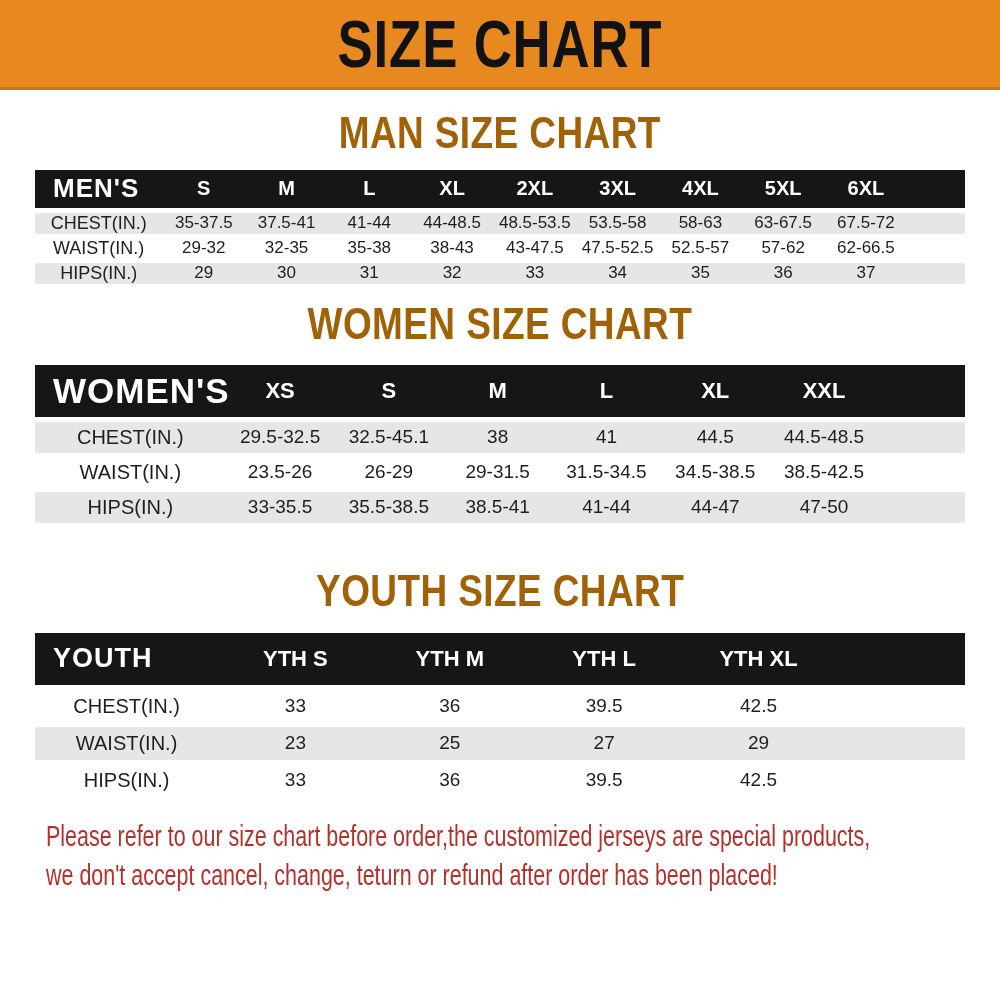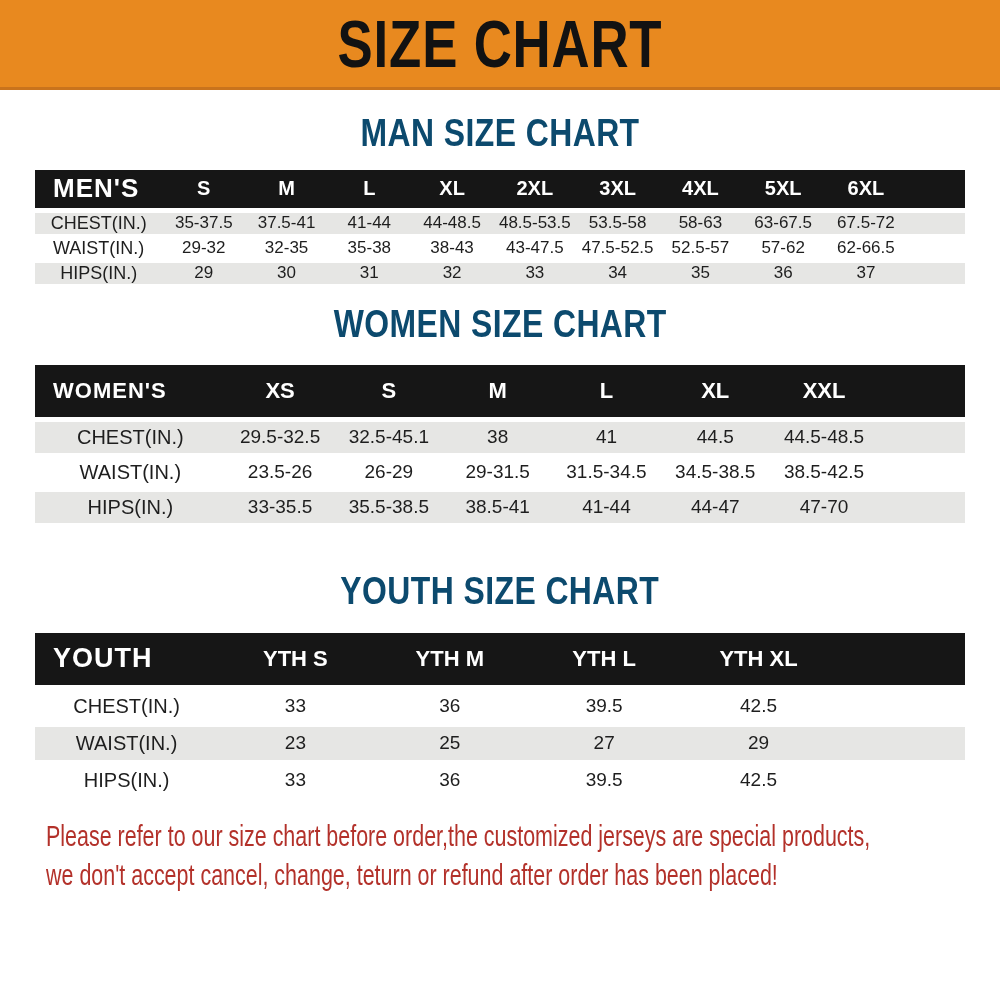--- a/index.html
+++ b/index.html
@@ -22,24 +22,24 @@
     font-weight: 700;
     color: #121212;
     letter-spacing: 1px;
     transform: scaleX(0.80);
     white-space: nowrap;
   }
 
   
   .section-heading {
     text-align: center;
-    font-size: 38px;
+    font-size: 44px;
     line-height: 38px;
     font-weight: 700;
-    color: #0c4a6e;
+    color: #a16207;
   }
   .section-heading .condensed {
     display: inline-block;
     transform: scaleX(0.84);
     letter-spacing: 0.5px;
     white-space: nowrap;
   }
   #heading-man   { margin-top: 24px; }
   #heading-women { margin-top: 17px; }
   #heading-youth { margin-top: 45px; }
@@ -79,21 +79,21 @@
   .size-table tbody tr.stripe td { background: var(--stripe, #E6E6E4); }
 
   
   .sec-men thead th { height: 40px; font-size: 20px; }
   .sec-men thead th.label-cell { font-size: 26px; }
   .sec-men tbody td { height: 25px; font-size: 17px; }
   .sec-men tbody td.label-cell { font-size: 18px; }
 
   
   .sec-women thead th { height: 55px; font-size: 22px; }
-  .sec-women thead th.label-cell { font-size: 22px; }
+  .sec-women thead th.label-cell { font-size: 35px; }
   .sec-women tbody td { height: 35px; font-size: 19px; }
   .sec-women tbody td.label-cell { font-size: 20px; }
 
   
   .sec-youth thead th { height: 55px; font-size: 22px; }
   .sec-youth thead th.label-cell { font-size: 27px; }
   .sec-youth tbody td { height: 37px; font-size: 19px; }
   .sec-youth tbody td.label-cell { font-size: 20px; }
 
   
@@ -243,21 +243,21 @@
           <td>38.5-42.5</td>
           <td></td>
         </tr>
         <tr class="stripe">
           <td class="label-cell">HIPS(IN.)</td>
           <td>33-35.5</td>
           <td>35.5-38.5</td>
           <td>38.5-41</td>
           <td>41-44</td>
           <td>44-47</td>
-          <td>47-70</td>
+          <td>47-50</td>
           <td></td>
         </tr>
       </tbody>
     </table>
   </div>
 
 <h2 class="section-heading" id="heading-youth">
   <span class="condensed">YOUTH SIZE CHART</span>
 </h2>
 <div class="table-wrap sec-youth" id="table-wrap-youth">

